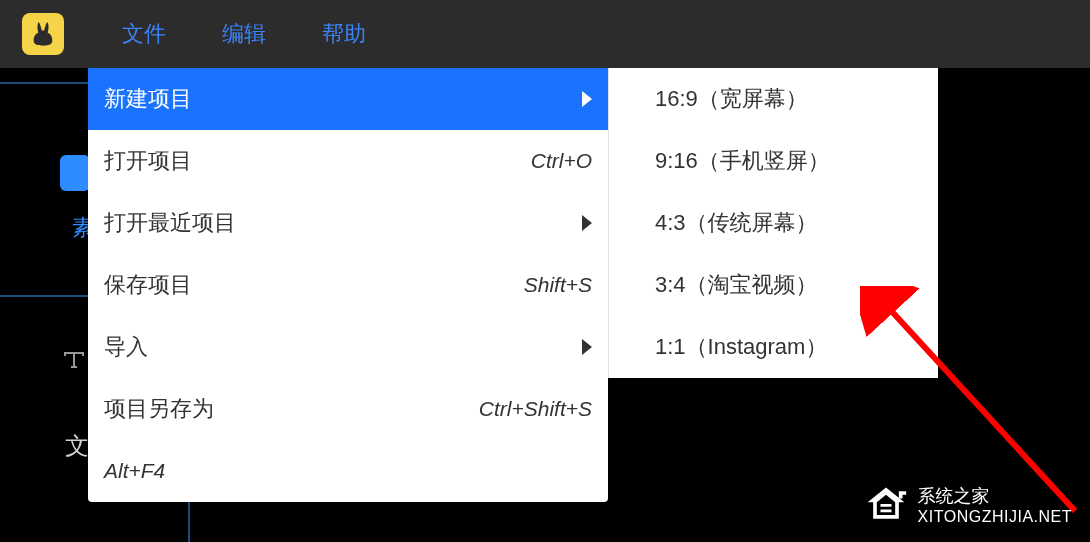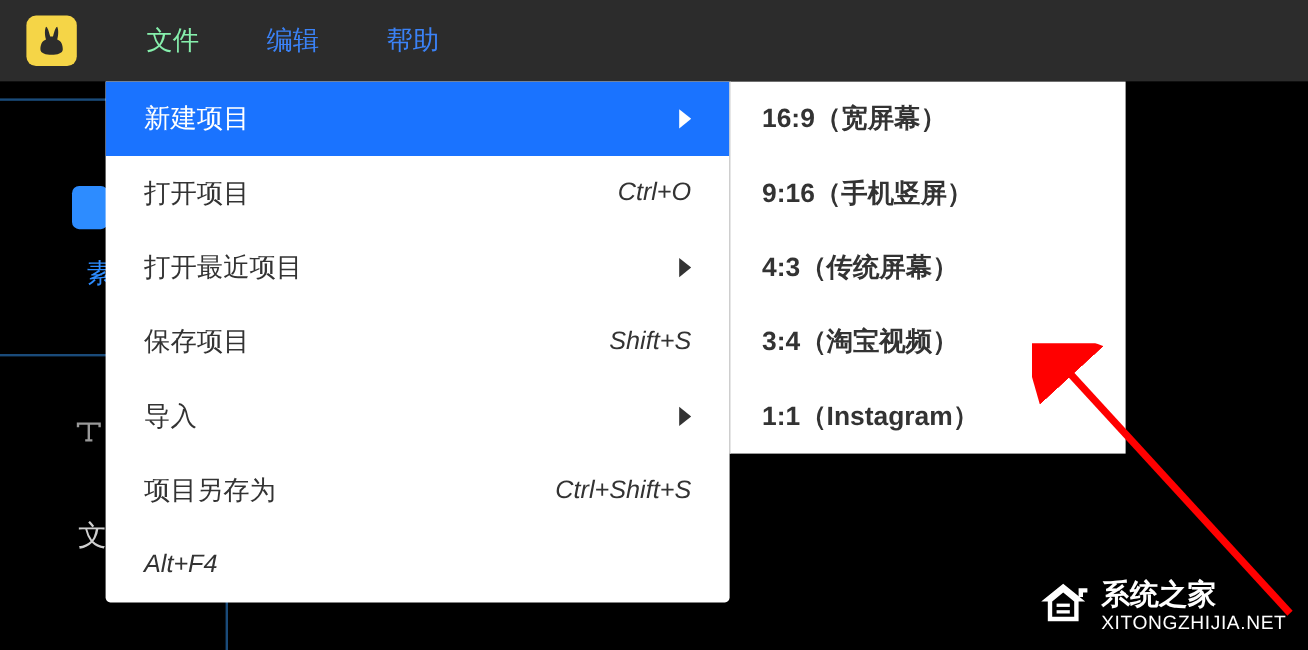--- a/index.html
+++ b/index.html
@@ -32,21 +32,21 @@
     .app-logo svg { width: 28px; height: 28px; }
     .menu-item {
       color: #3b82f6;
       font-size: 22px;
       padding: 0 28px;
       cursor: pointer;
       height: 68px;
       display: flex;
       align-items: center;
     }
-    .menu-item.active { color: #86efac; }
+    .menu-item.active { color: #3b82f6; }
     .content-bg {
       position: absolute;
       top: 68px;
       left: 0;
       right: 0;
       bottom: 0;
       background: #000000;
     }
     .panel-border {
       position: absolute;
@@ -102,21 +102,21 @@
       left: 88px;
       width: 520px;
       background: #ffffff;
       border-radius: 0 0 4px 4px;
       overflow: hidden;
     }
     .dropdown-item {
       height: 62px;
       display: flex;
       align-items: center;
-      padding: 0 32px;
+      padding: 0 16px;
       font-size: 22px;
       color: #333333;
       cursor: pointer;
       justify-content: space-between;
     }
     .dropdown-item.highlighted {
       background: #1a73ff;
       color: #ffffff;
     }
     .dropdown-item .shortcut {
@@ -136,44 +136,43 @@
       top: 68px;
       left: 608px;
       width: 330px;
       background: #ffffff;
       border-left: 1px solid #e0e0e0;
     }
     .submenu-item {
       height: 62px;
       display: flex;
       align-items: center;
-      padding: 0 26px;
+      padding: 0 46px;
       font-size: 22px;
       color: #333333;
       cursor: pointer;
-      font-weight: bold;
     }
     .red-arrow {
       position: absolute;
       top: 286px;
       left: 860px;
       pointer-events: none;
     }
     .watermark {
       position: absolute;
       bottom: 12px;
       right: 18px;
       display: flex;
       align-items: center;
       gap: 10px;
       color: #ffffff;
     }
     .watermark-icon svg { width: 44px; height: 44px; }
     .watermark-text { display: flex; flex-direction: column; line-height: 1.2; }
-    .watermark-title { font-size: 24px; font-weight: bold; }
+    .watermark-title { font-size: 18px; font-weight: normal; }
     .watermark-sub { font-size: 16px; letter-spacing: 0.5px; }
   </style>
 </head>
 <body>
 
 <div class="menubar">
   <div class="app-logo">
     <svg viewBox="0 0 24 24">
       <path d="M8 2 C7 4 7 8 8 11 C5 12 4 15 4 18 C4 21 8 22 12 22 C16 22 20 21 20 18 C20 15 19 12 16 11 C17 8 17 4 16 2 C15 2 14 5 13 9 L11 9 C10 5 9 2 8 2 Z" fill="#2c2c2c"></path>
     </svg>

